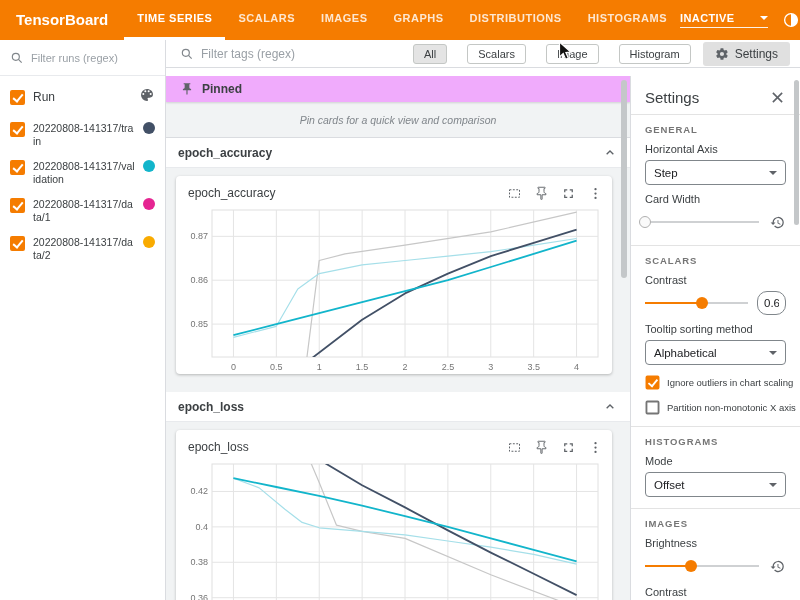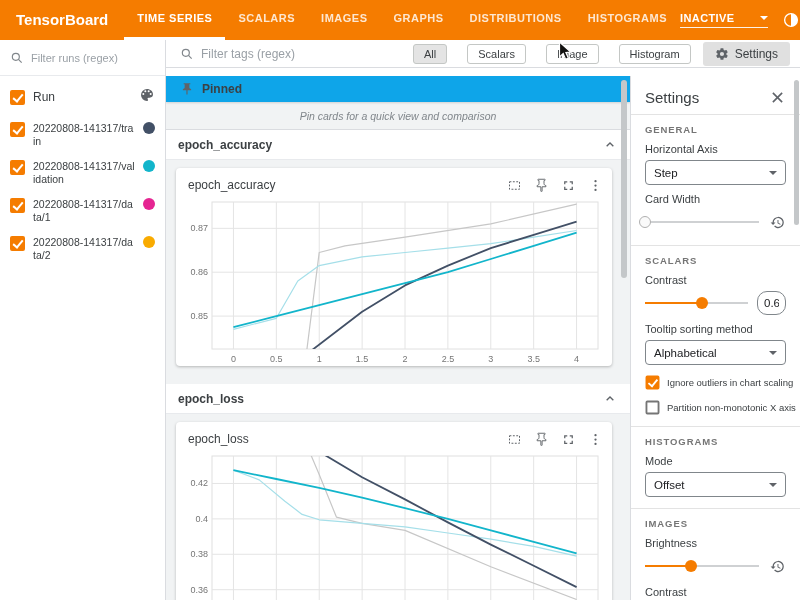--- a/index.html
+++ b/index.html
@@ -37,23 +37,23 @@
   
   .topbar{position:absolute;top:40px;left:166px;right:0;height:28px;background:#fff;border-bottom:1px solid #dadce0;display:flex;align-items:center;padding:0 10px 0 14px;z-index:15;}
   .topbar input{border:none;outline:none;font-size:12px;width:150px;margin-left:7px;color:#3c4043;}
   .chips{margin-left:auto;display:flex;gap:20px;align-items:center;}
   .chip{border:1px solid #c4c7c5;border-radius:3px;padding:3px 10px;font-size:11px;color:#3c4043;background:#fff;cursor:pointer;white-space:nowrap;}
   .chip.selected{background:#e4e4e4;}
   .settings-btn{margin-left:12px;background:#e0e0e0;border-radius:3px;padding:5px 12px;display:flex;align-items:center;gap:6px;font-size:12px;color:#3c4043;cursor:pointer;}
 
   
   .content{position:absolute;top:76px;left:166px;width:464px;height:524px;background:#f1f3f4;overflow:hidden;z-index:5;}
-  .pinned-bar{height:26px;background:#0ea5e9;display:flex;align-items:center;gap:8px;padding:0 14px;box-shadow:0 1px 2px rgba(0,0,0,.14);position:relative;z-index:2;text-align:right;}
+  .pinned-bar{height:26px;background:#f0abfc;display:flex;align-items:center;gap:8px;padding:0 14px;box-shadow:0 1px 2px rgba(0,0,0,.14);position:relative;z-index:2;text-align:right;}
   .pinned-label{font-size:12px;font-weight:bold;color:#3c4043;}
-  .hint-strip{height:28px;display:flex;align-items:center;justify-content:center;font-size:10.5px;font-style:italic;color:#80868b;border-bottom:1px solid #dadce0;}
+  .hint-strip{height:36px;display:flex;align-items:center;justify-content:center;font-size:10.5px;font-style:italic;color:#80868b;border-bottom:1px solid #dadce0;}
   .section-header{height:30px;background:#fff;display:flex;align-items:center;justify-content:space-between;padding:0 12px;border-bottom:1px solid #e8eaed;cursor:pointer;}
   .section-title{font-size:12px;font-weight:bold;color:#3c4043;}
   .card-zone{padding:8px 18px 12px 10px;}
   .card{background:#fff;border-radius:4px;box-shadow:0 1px 3px rgba(0,0,0,.25);}
   .card-head{display:flex;align-items:center;justify-content:space-between;padding:8px 8px 2px 12px;}
   .card-title{font-size:12px;color:#3c4043;}
   .card-icons{display:flex;gap:9px;}
   .cicon{width:18px;height:18px;display:flex;align-items:center;justify-content:center;cursor:pointer;}
   .chart{height:170px;margin:0 4px 6px 2px;}
   .chart svg text{font-family:"Liberation Sans",sans-serif;}

